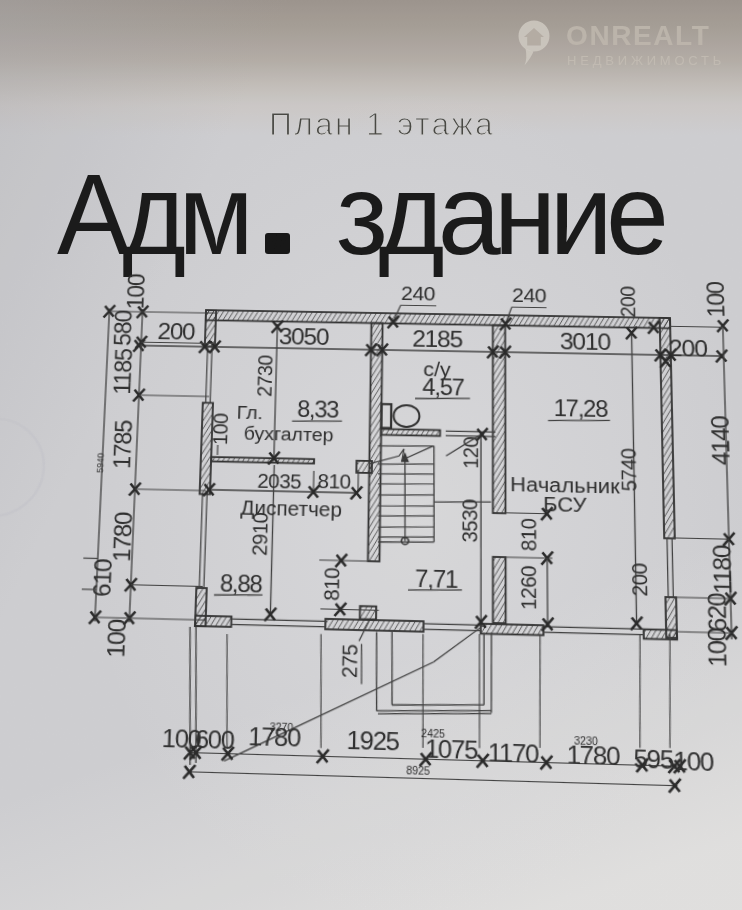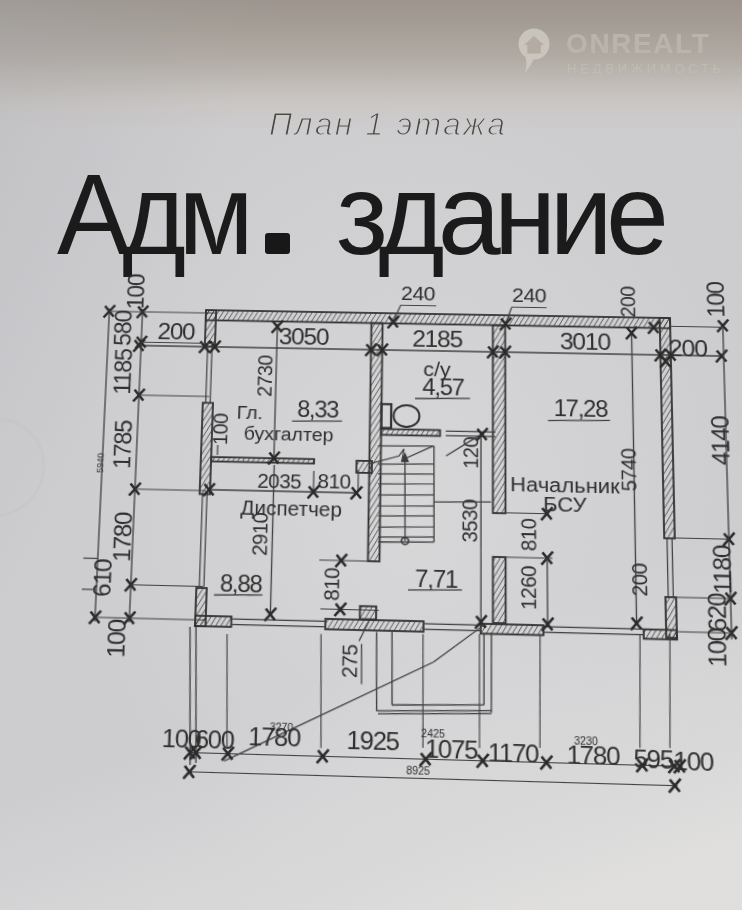--- a/index.html
+++ b/index.html
@@ -10,25 +10,25 @@
  radial-gradient(ellipse 430px 540px at 56% 56%, rgba(229,229,231,0.5), rgba(229,229,231,0) 78%),
  linear-gradient(160deg, rgba(210,206,202,0) 68%, rgba(233,232,230,0.8) 94%),
  linear-gradient(180deg, #9d958d 0px, #a8a098 30px, #b5aea7 60px, #c5c0bb 85px, #cfcbc9 105px, rgba(208,206,207,0) 135px);
 }
 #plan{position:absolute;left:0;top:0;width:742px;height:910px;transform-origin:0 0;
 transform:matrix3d(0.96298669,0.00933182,0,-0.0000235741,-0.05560880,0.88582808,0,-0.0001132928,0,0,1,0,16.6927,21.1557,0,1);filter:blur(0.3px);}
 .t{position:absolute;color:#151515;}
 </style></head>
 <body>
 <div id="bg"></div>
-<div class="t" style="left:269px;top:106px;font-size:32px;letter-spacing:2.2px;color:#454540;font-style:italic;-webkit-text-stroke:1.2px #d2d1d1;">План 1  этажа</div>
+<div class="t" style="left:269px;top:106px;font-size:32px;letter-spacing:2.2px;color:#454540;-webkit-text-stroke:1.2px #d2d1d1;">План 1  этажа</div>
 <div class="t" style="left:57px;top:148px;font-size:115px;letter-spacing:-8px;transform:scaleX(0.95);transform-origin:0 0;">Адм</div>
 <div class="t" style="left:336px;top:148px;font-size:115px;letter-spacing:-7px;transform:scaleX(0.985);transform-origin:0 0;">здание</div>
 <div class="t" style="left:265px;top:233px;width:25px;height:21px;background:#111;border-radius:3px;"></div>
-<div id="logo" style="position:absolute;left:505px;top:20px;">
+<div id="logo" style="position:absolute;left:505px;top:12px;">
 <svg width="220" height="60" viewBox="0 0 220 60">
 <path d="M29 8.5 a15.5 15.5 0 1 0 0 31 a15.5 15.5 0 0 0 0 -31 Z" fill="#d2ccc4" opacity="0.85"></path>
 <path d="M20.5 36.5 Q22.5 46 19.5 53.5 Q26.5 45 28.5 39.5 Z" fill="#d2ccc4" opacity="0.85"></path>
 <path d="M29 16 l10 9 h-3.2 v8.5 h-13.6 v-8.5 h-3.2 z" fill="#b6aea5"></path>
 <text x="61" y="33" font-size="28" font-weight="bold" fill="#c1b9af" letter-spacing="1.6" opacity="0.9">ONREALT</text>
 <text x="62" y="52.5" font-size="13" fill="#c7c0b6" letter-spacing="3.8" opacity="0.85">НЕДВИЖИМОСТЬ</text>
 </svg>
 </div>
 <svg id="plan" viewBox="0 0 742 910">
 <defs>

